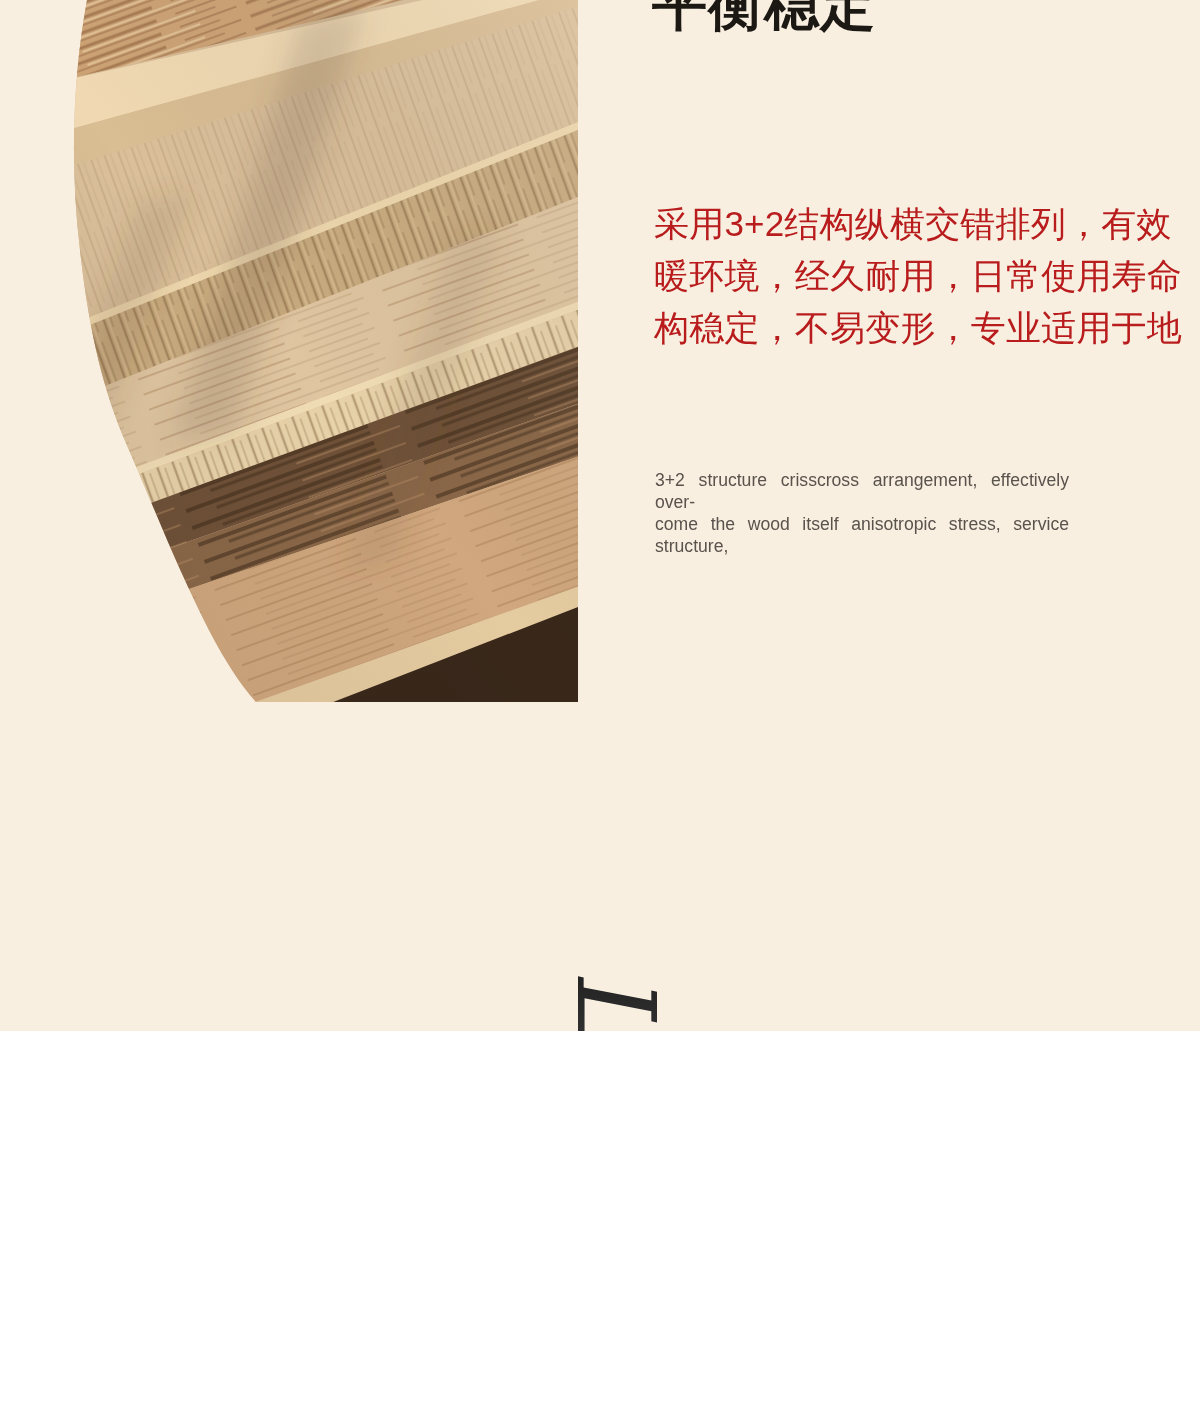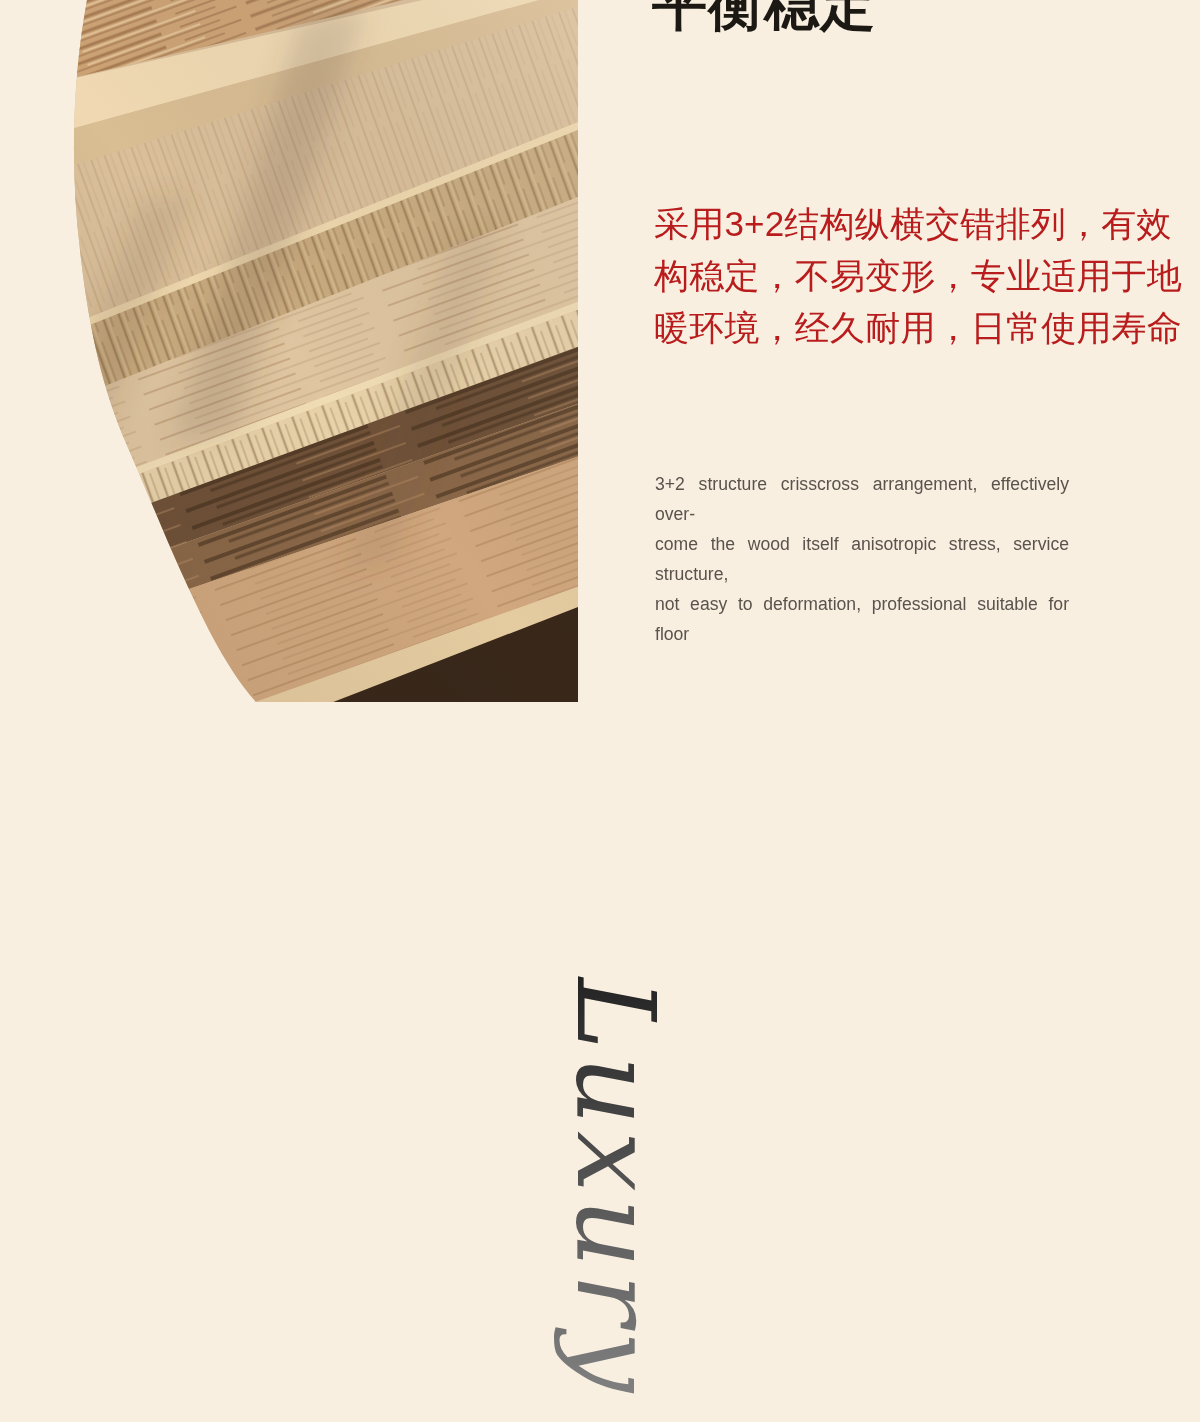--- a/index.html
+++ b/index.html
@@ -1,36 +1,36 @@
 <!DOCTYPE html>
 <html><head>
 <meta charset="utf-8">
 <style>
   html,body{margin:0;padding:0;}
   .page{
     position:relative;
-    width:1200px;height:1422px;
+    width:1200px;height:1031px;
     background:#f8efe1;
     overflow:hidden;
     font-family:"Liberation Sans","DejaVu Sans",sans-serif;
   }
   .hero{position:absolute;left:0;top:0;width:578px;height:702px;}
   .heading{
     position:absolute;left:652px;top:-31px;
     font-size:55px;font-weight:800;letter-spacing:1px;
     color:#1c1813;white-space:nowrap;
   }
   .zh{position:absolute;left:654px;top:198px;}
   .zh .line{
     font-size:35px;line-height:52px;letter-spacing:0.2px;
     color:#b91c1c;white-space:nowrap;font-weight:400;
   }
   .en{position:absolute;left:655px;top:469px;width:414px;}
   .en .line{
-    font-size:17.6px;line-height:30px;color:#5a534c;
+    font-size:17.6px;line-height:22px;color:#5a534c;
   }
   .en .line.j{text-align:justify;text-align-last:justify;}
   .lux{
     position:absolute;left:536px;top:976px;
     width:142px;height:446px;overflow:hidden;
   }
 </style>
 </head>
 <body>
 
@@ -129,28 +129,27 @@
       </g>
 
       <rect x="-5" y="-5" width="590" height="715" fill="url(#vg)"></rect>
     </g>
   </svg>
 
   <div class="heading">平衡稳定</div>
 
   <div class="zh">
     <div class="line">采用3+2结构纵横交错排列，有效</div>
+    <div class="line">暖环境，经久耐用，日常使用寿命</div>
     <div class="line">构稳定，不易变形，专业适用于地</div>
-    <div class="line">暖环境，经久耐用，日常使用寿命</div>
   </div>
 
   <div class="en">
     <div class="line j">3+2 structure crisscross arrangement, effectively over-</div>
     <div class="line j">come the wood itself anisotropic stress, service structure,</div>
-    <div class="line j">not easy to deformation, professional suitable for floor</div>
   </div>
 
   <div class="lux">
     <svg width="142" height="446" viewBox="0 0 142 446" aria-hidden="true">
       <defs>
         <linearGradient id="luxGrad" x1="0" y1="0" x2="1" y2="0">
           <stop offset="0" stop-color="#232323"></stop>
           <stop offset="0.5" stop-color="#666666"></stop>
           <stop offset="1" stop-color="#9e9e9e"></stop>
         </linearGradient>

